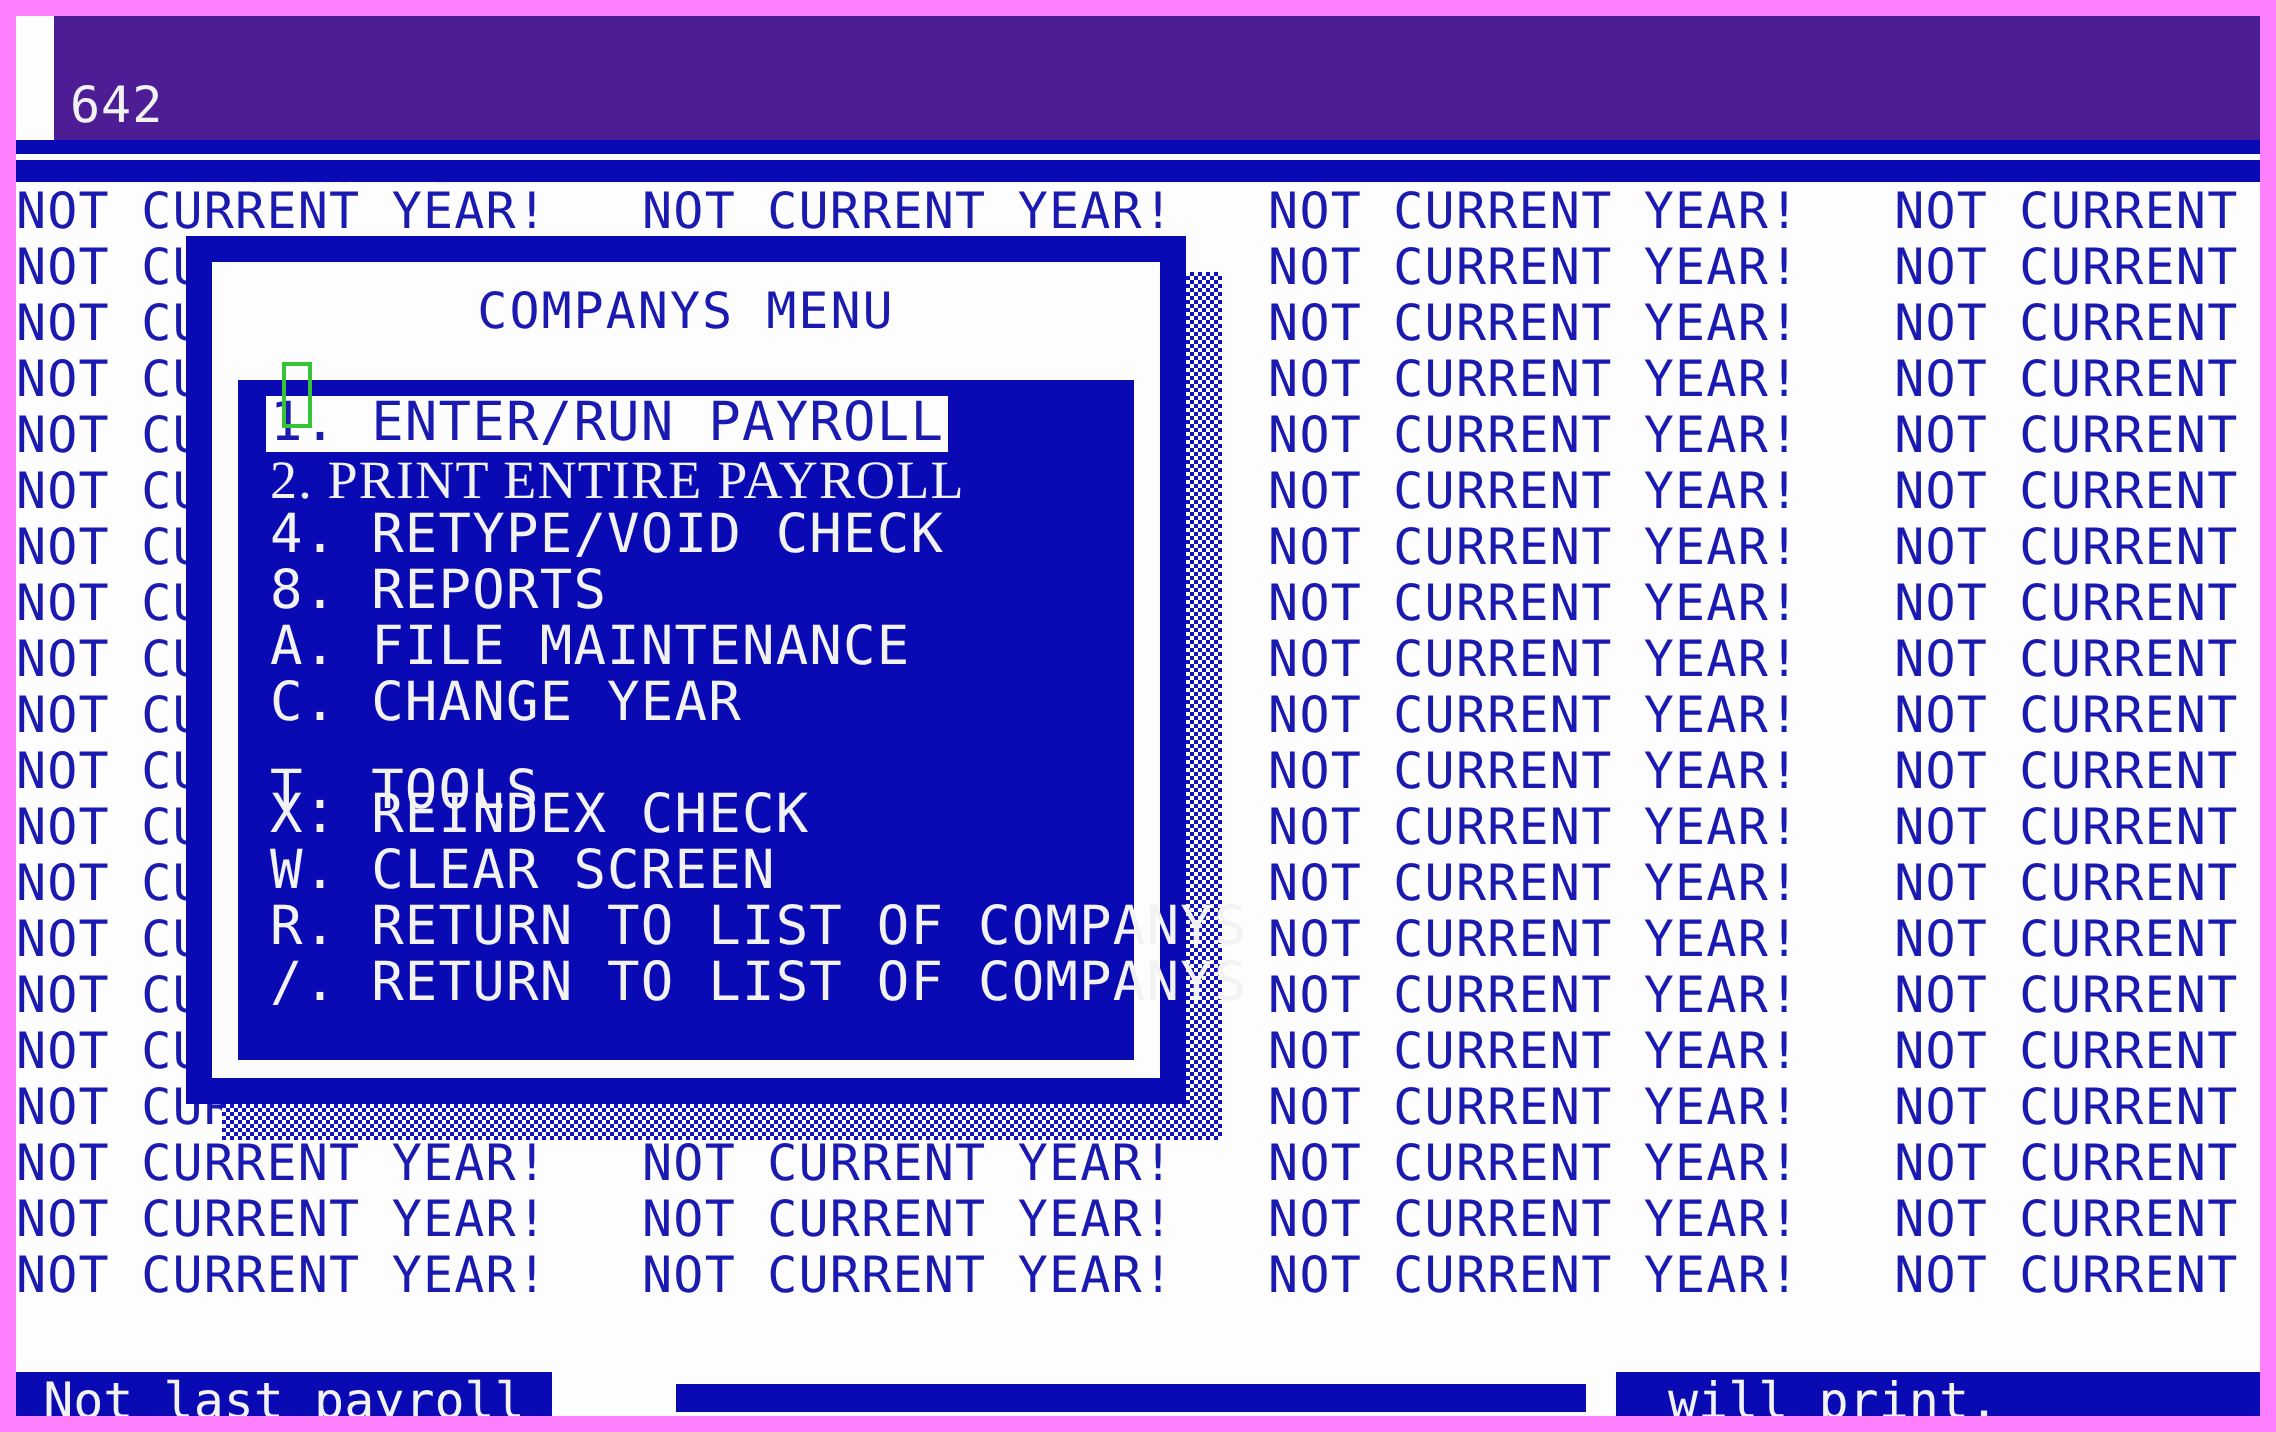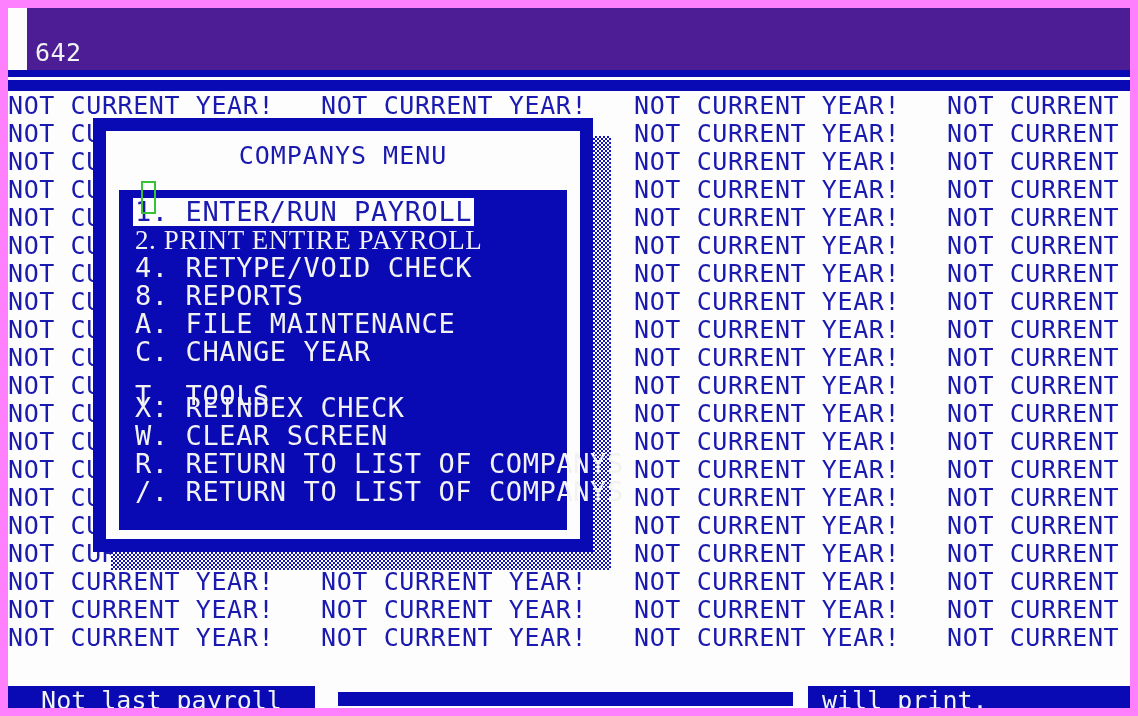--- a/index.html
+++ b/index.html
@@ -43,23 +43,23 @@
     position:absolute;left:0;width:1122px;height:28px;line-height:28px;
     font-size:25px;letter-spacing:0.6px;white-space:pre;
   }
 
   
   .status{
     position:absolute;left:0;top:678px;width:1122px;height:30px;background:#fdfdfd;
   }
   .seg{position:absolute;top:0;height:30px;line-height:30px;
        background:#0a0ab4;color:#f2f2f2;font-size:25px;white-space:pre;}
-  .seg.left{left:0;width:307px;text-align:center;}
+  .seg.left{left:0;width:268px;text-align:center;}
   .seg.mid{left:330px;width:455px;height:14px;top:6px;}
-  .seg.right{left:800px;width:322px;padding-left:14px;box-sizing:border-box;}
+  .seg.right{left:800px;width:322px;padding-left:26px;box-sizing:border-box;}
 
   
   .shadow{
     position:absolute;left:103px;top:128px;width:500px;height:434px;
     background-color:#1414bb;
     background-image:
       linear-gradient(45deg,#fdfdfd 25%,transparent 25%,transparent 75%,#fdfdfd 75%),
       linear-gradient(45deg,#fdfdfd 25%,transparent 25%,transparent 75%,#fdfdfd 75%);
     background-size:4px 4px;
     background-position:0 0,2px 2px;

